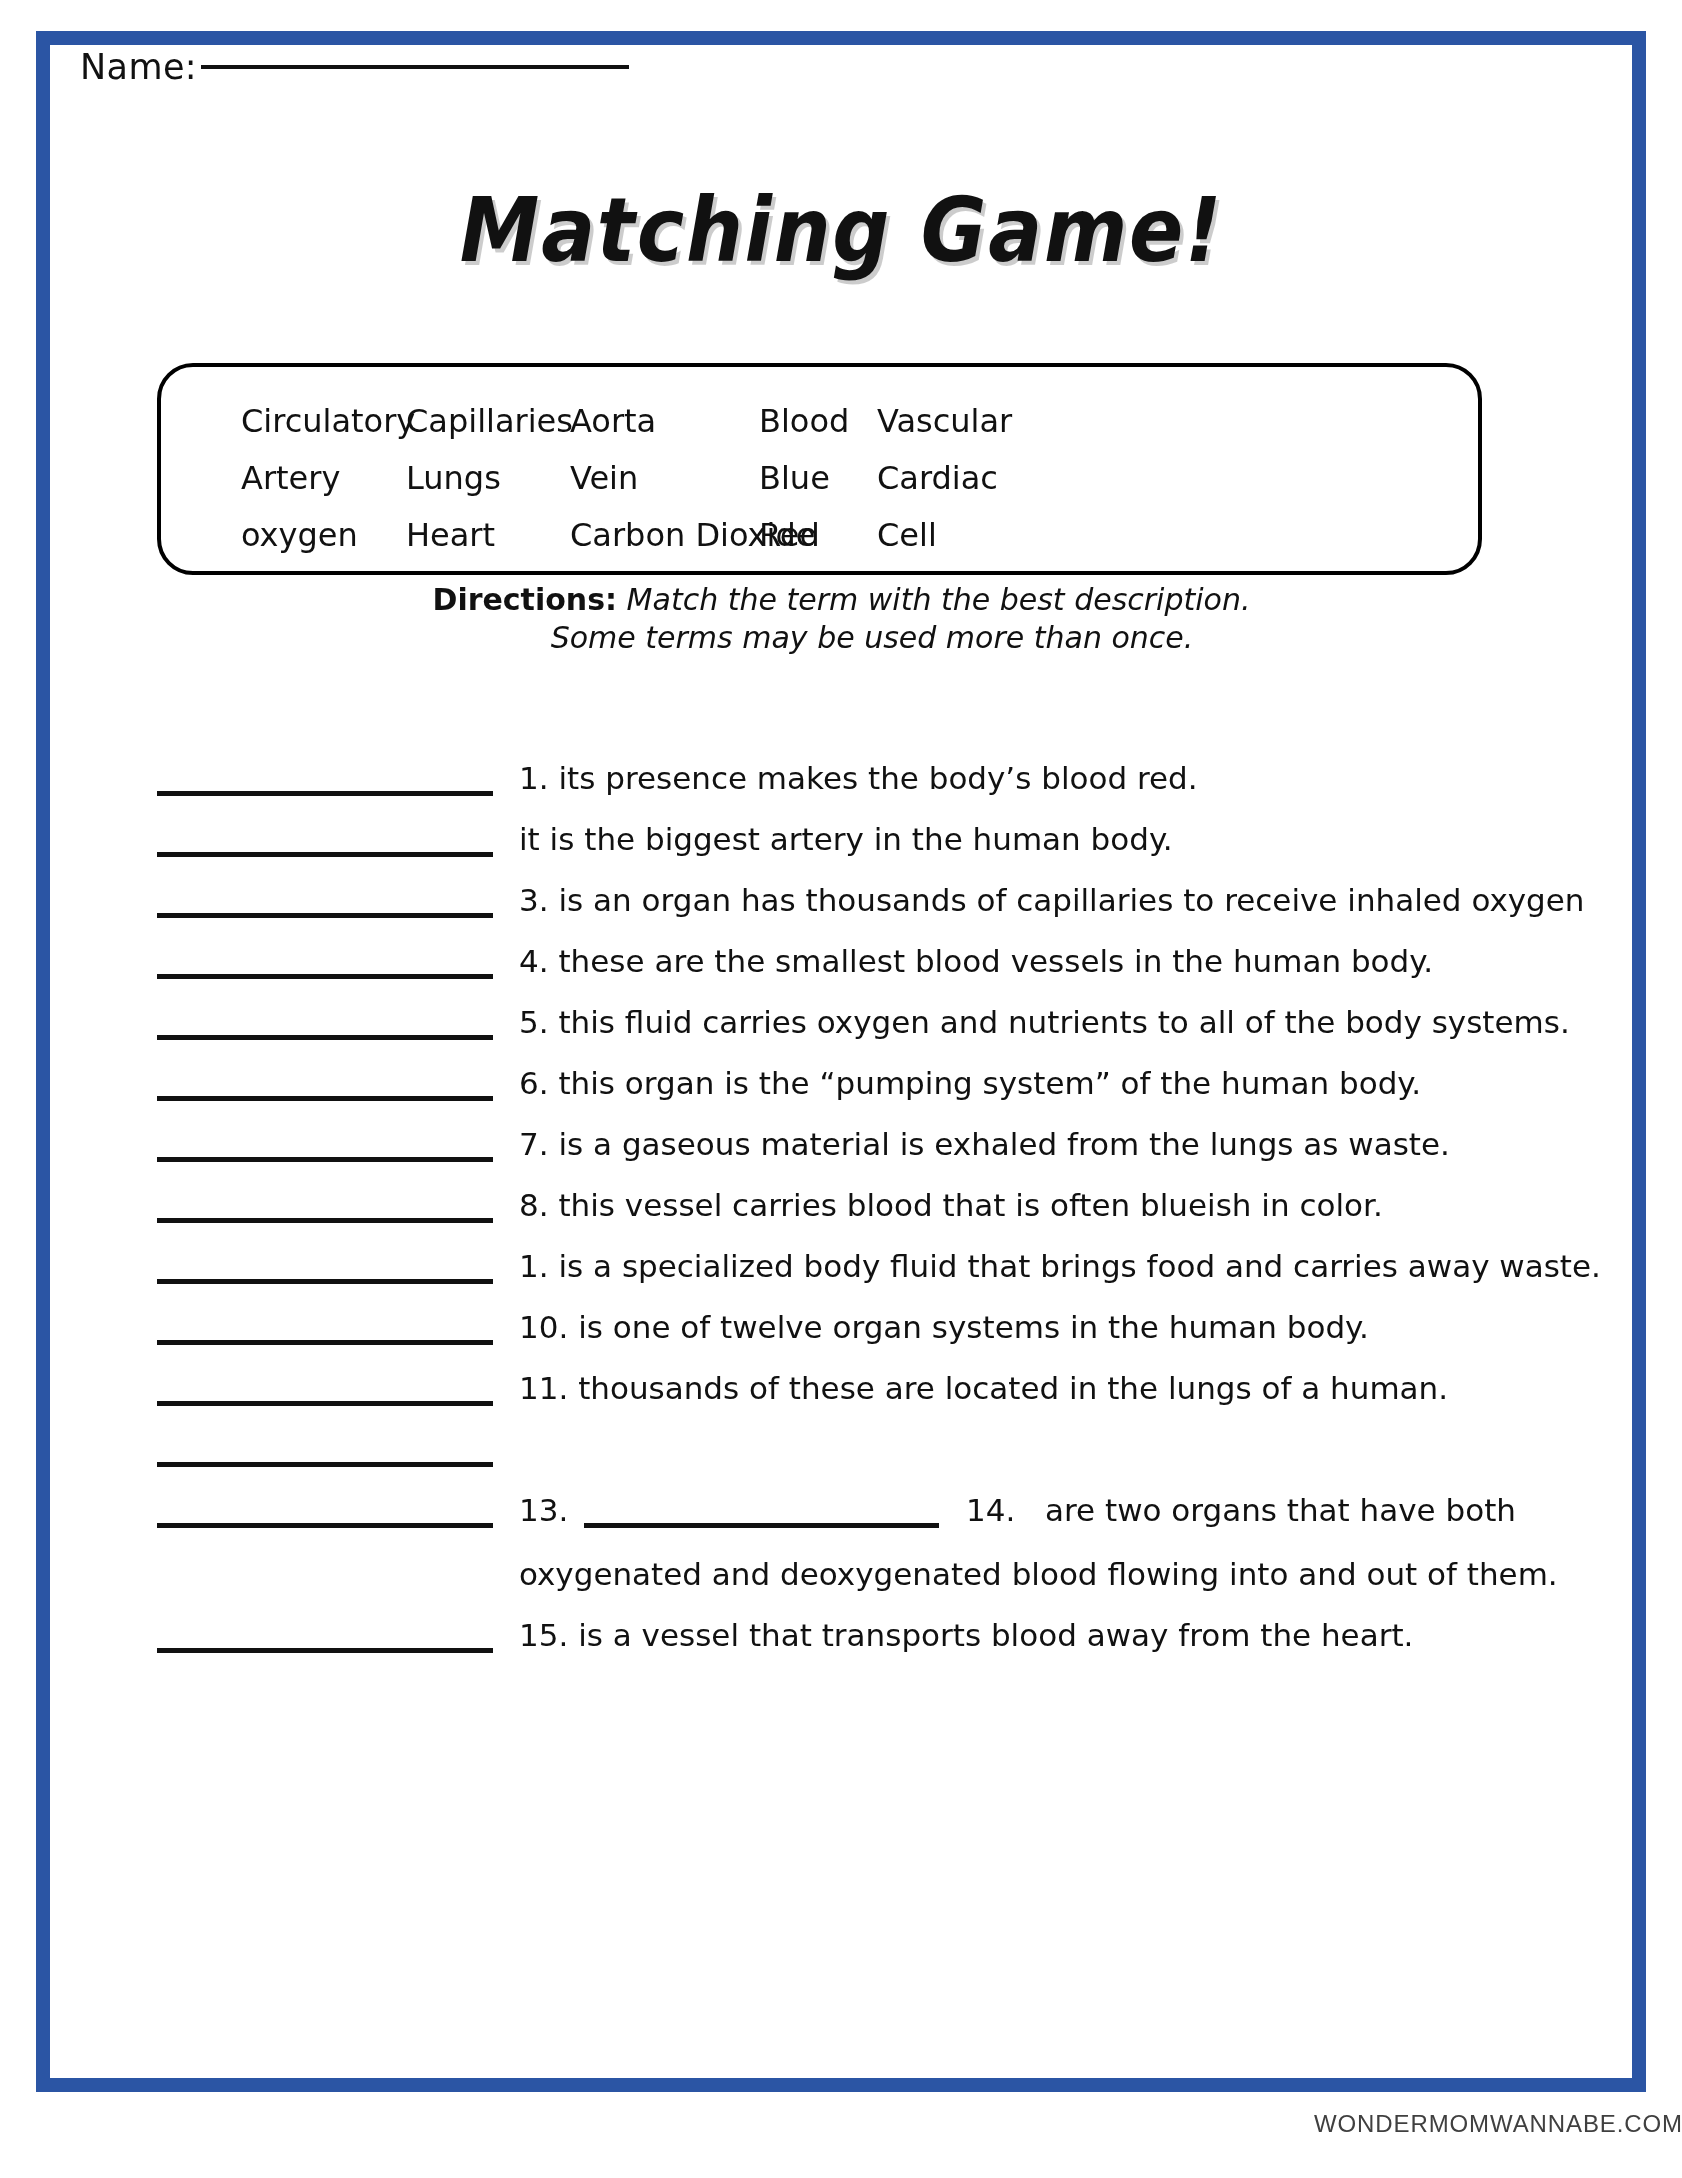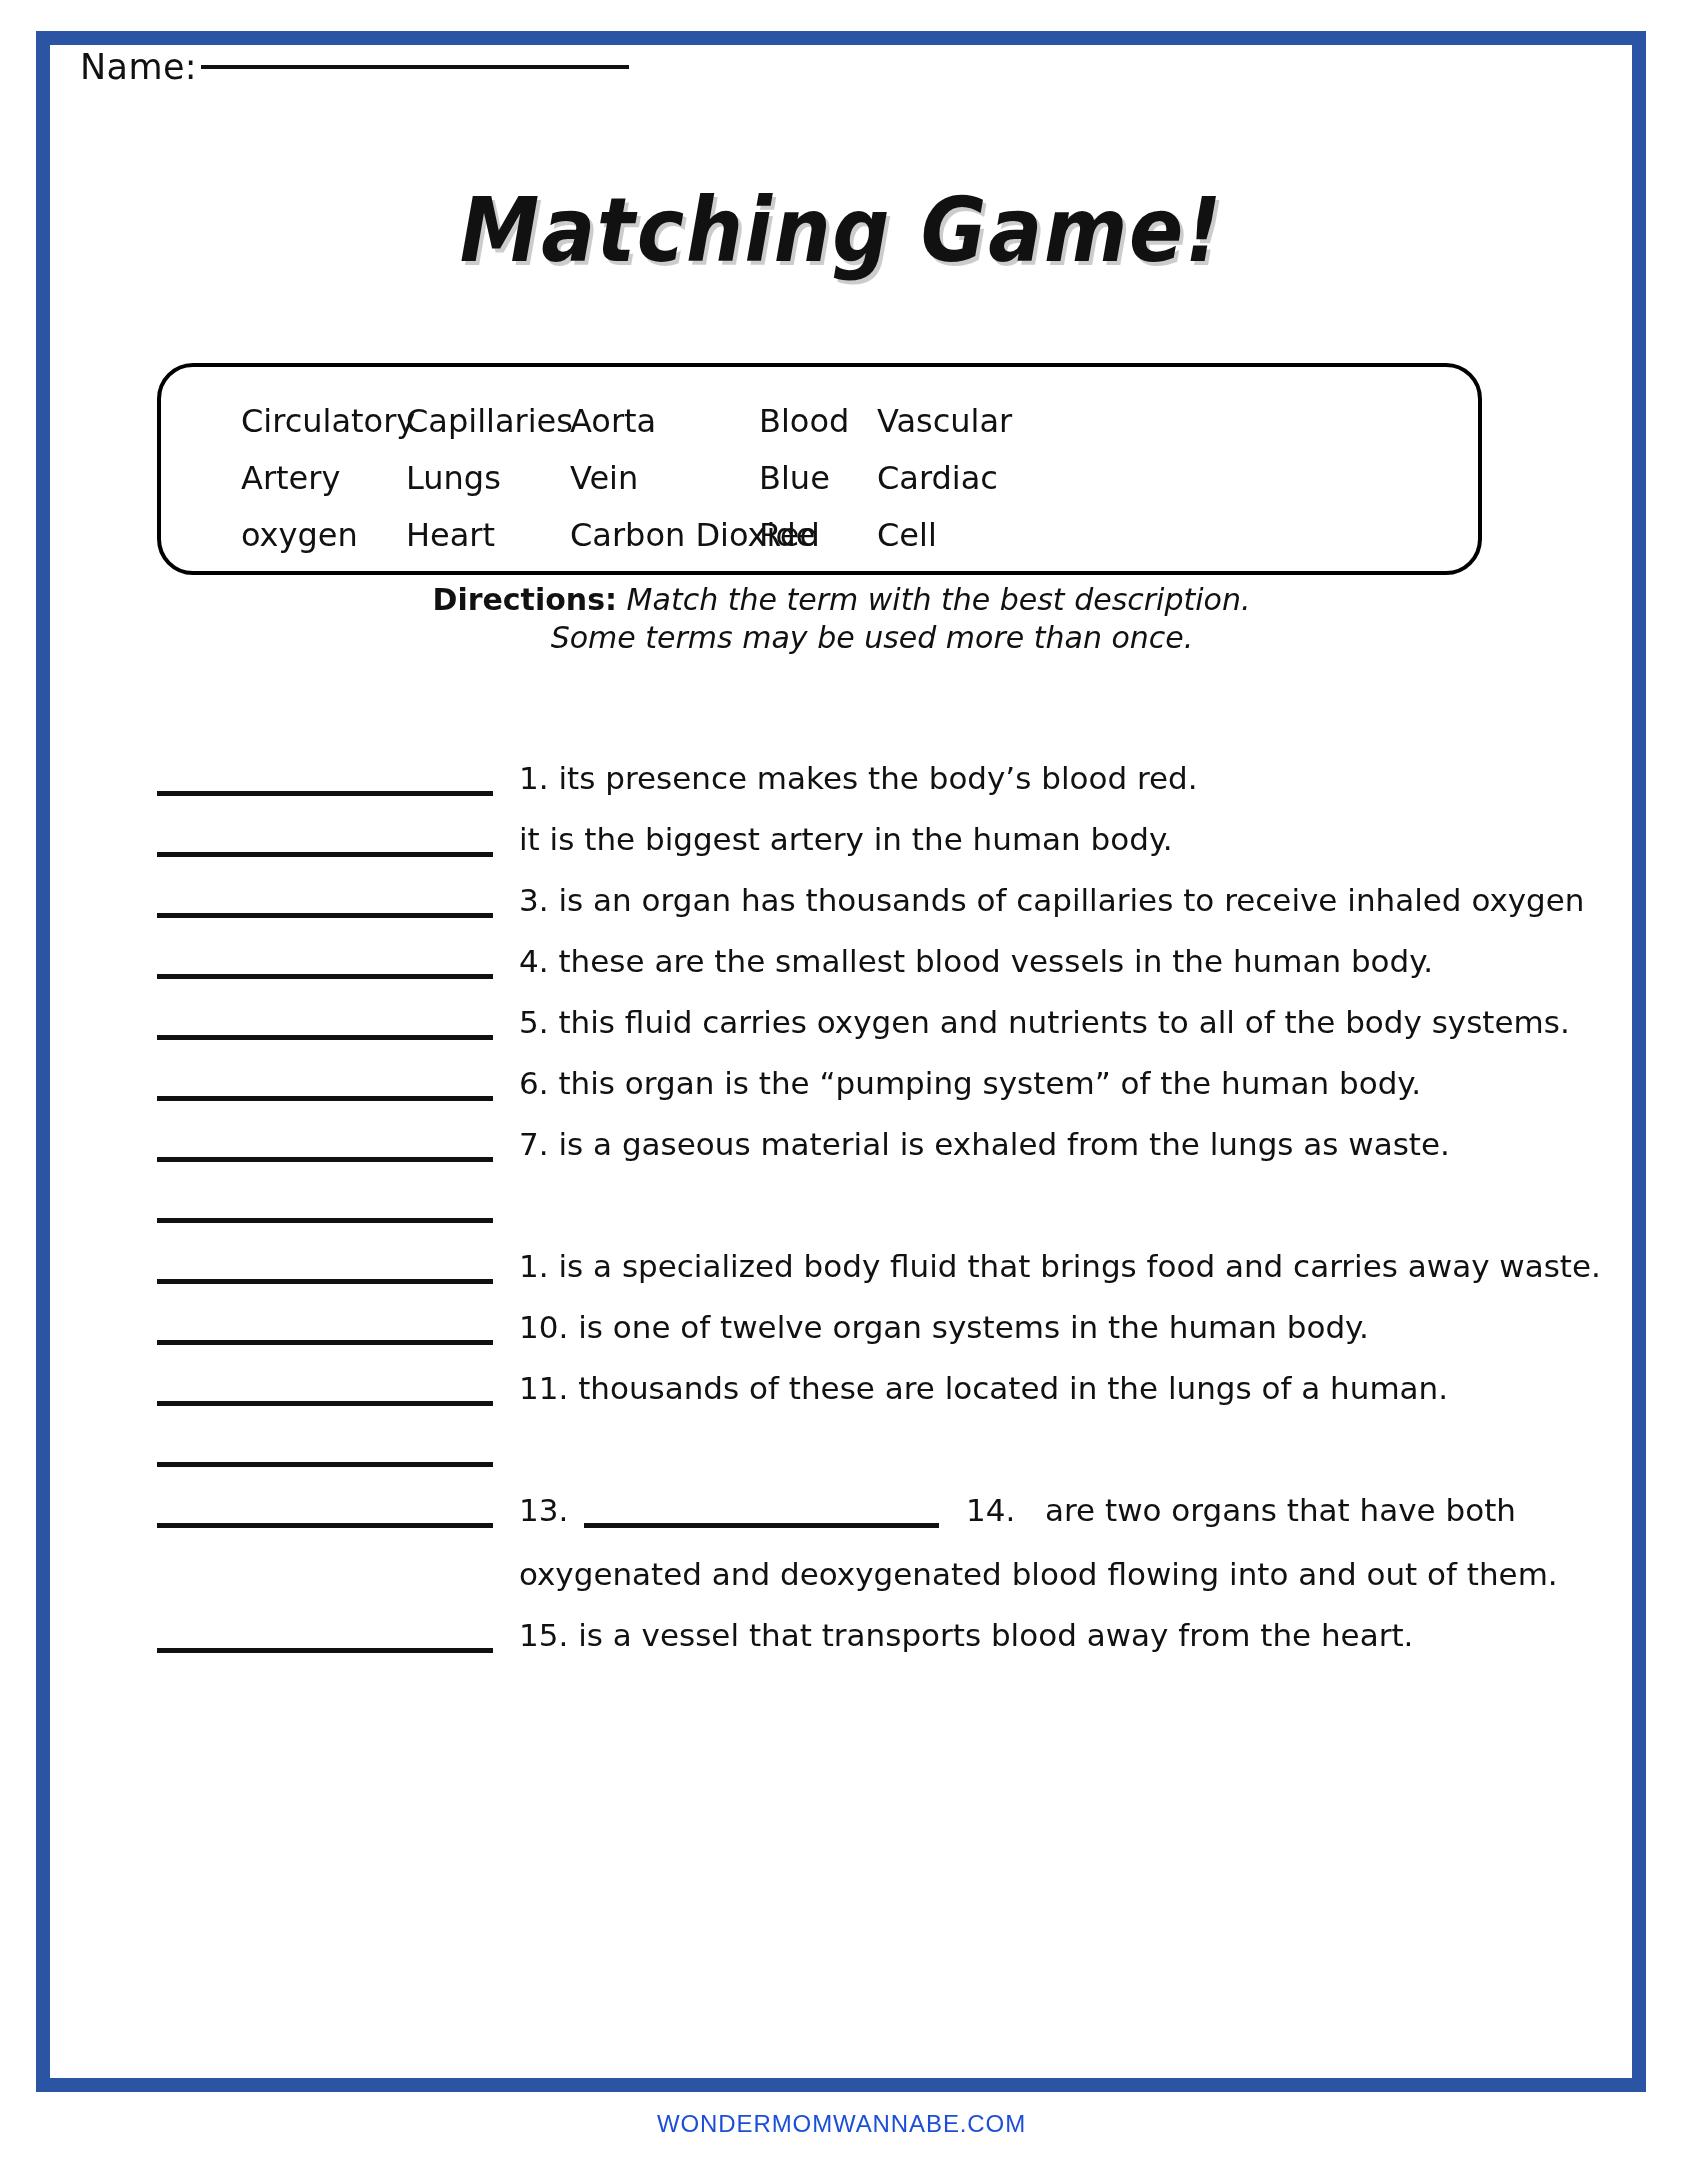--- a/index.html
+++ b/index.html
@@ -212,25 +212,25 @@
     white-space: nowrap;
     line-height: 1;
   }
 
   
   #footer {
     position: absolute;
     left: 0;
     right: 0;
     top: 2110px;
-    text-align: center;
+    text-align: right;
     font-family: "Liberation Sans", sans-serif;
     font-size: 24px;
     letter-spacing: 0.9px;
-    color: #1d4ed8;
+    color: #404040;
   }
 </style>
 </head>
 <body>
 
 <div id="page-frame"></div>
 
 <div id="name-row">
   <span id="name-label">Name:</span>
   <span id="name-blank"></span>
@@ -293,20 +293,21 @@
   <div class="q-row">
     <span class="q-blank"></span>
     <span class="q-text">6. this organ is the “pumping system” of the human body.</span>
   </div>
   <div class="q-row">
     <span class="q-blank"></span>
     <span class="q-text">7. is a gaseous material is exhaled from the lungs as waste.</span>
   </div>
   <div class="q-row">
     <span class="q-blank"></span>
+    <span class="q-text">8. this vessel carries blood that is often blueish in color.</span>
   </div>
   <div class="q-row">
     <span class="q-blank"></span>
     <span class="q-text">1. is a specialized body fluid that brings food and carries away waste.</span>
   </div>
   <div class="q-row">
     <span class="q-blank"></span>
     <span class="q-text">10. is one of twelve organ systems in the human body.</span>
   </div>
   <div class="q-row">

